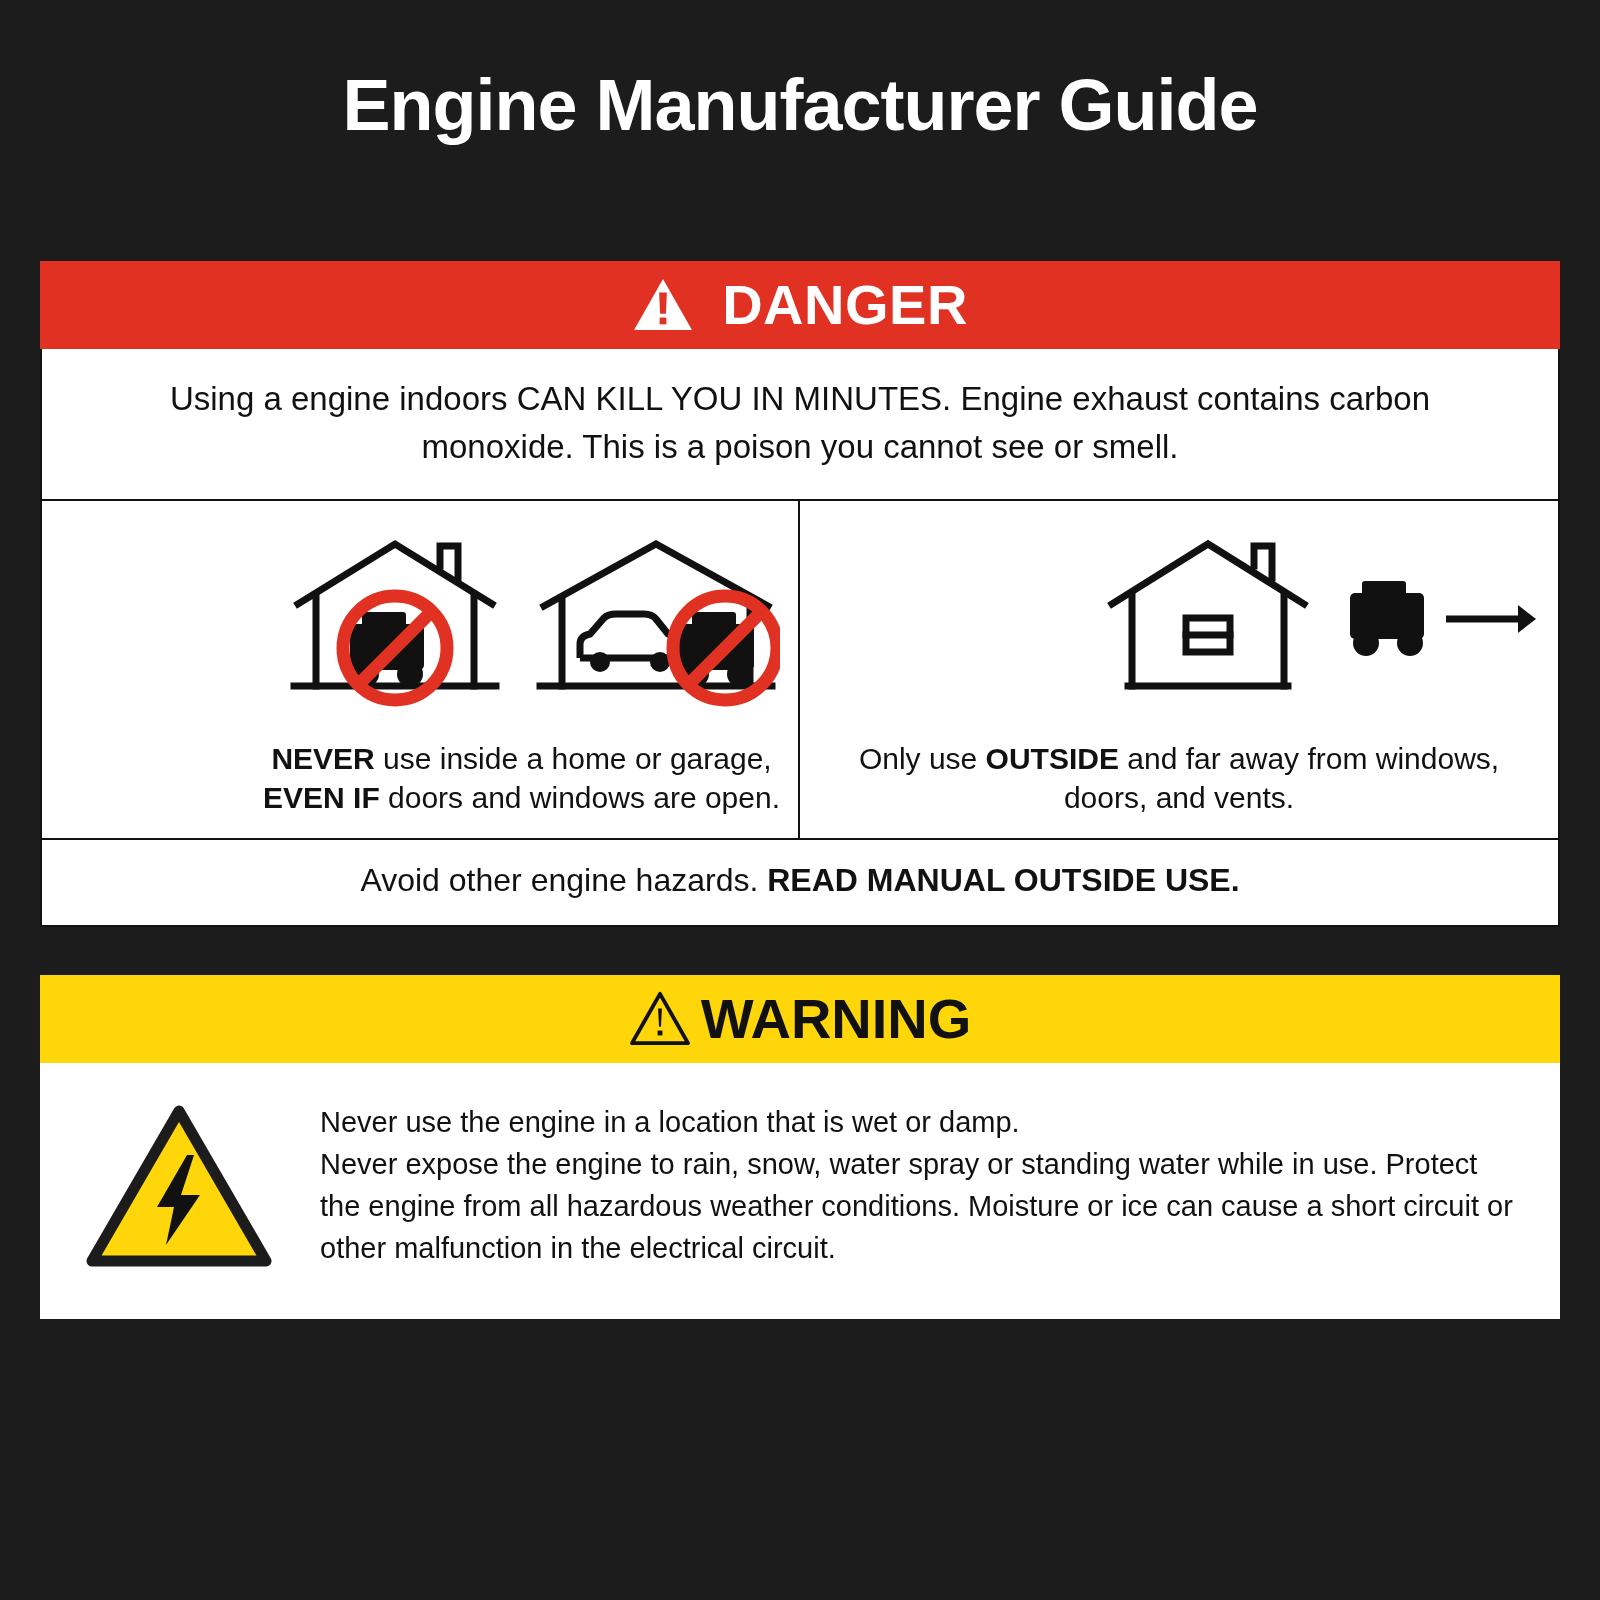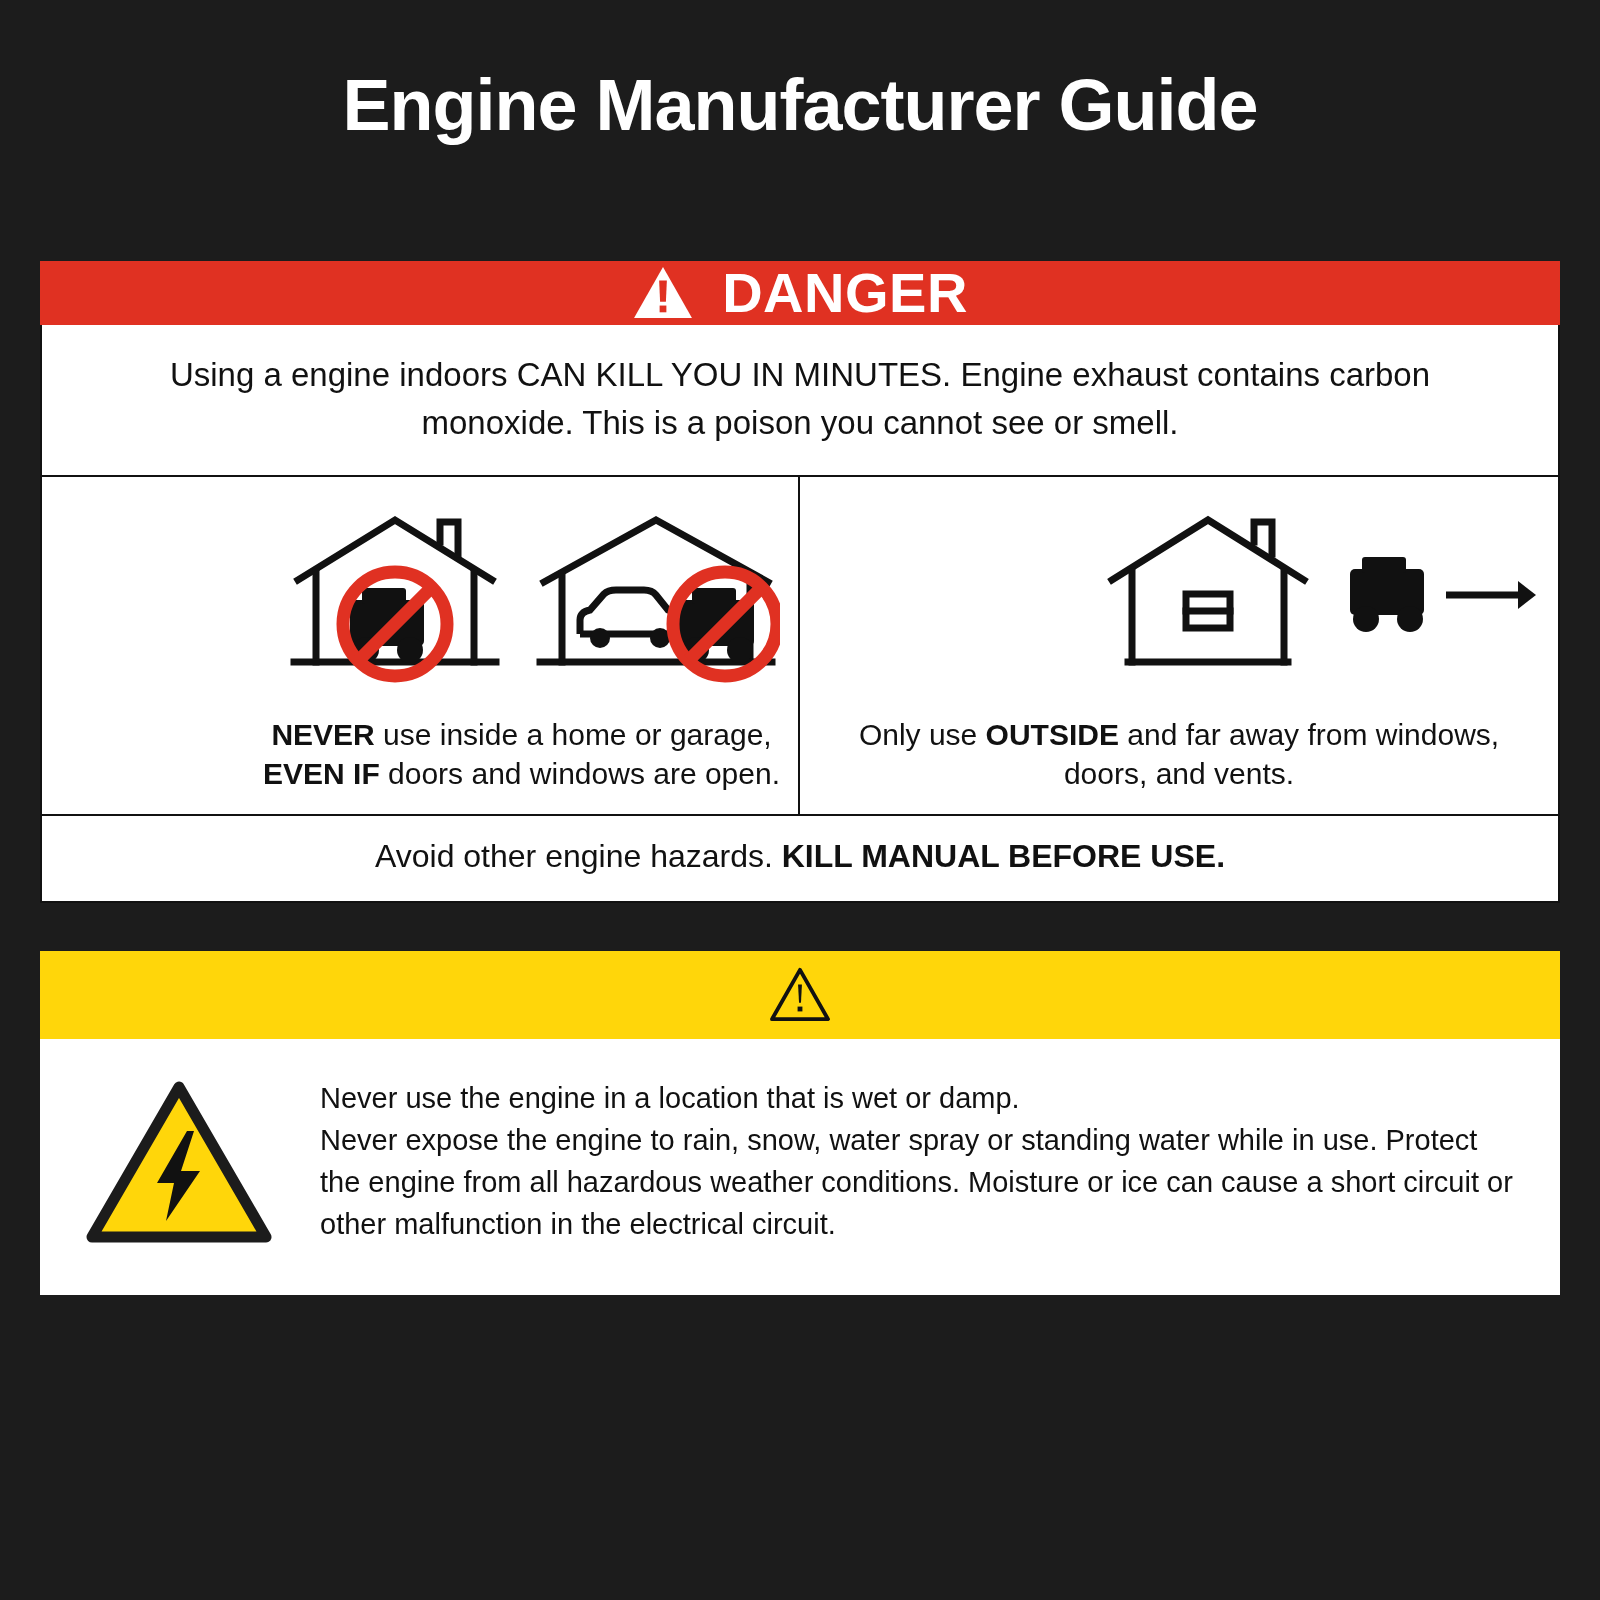--- a/index.html
+++ b/index.html
@@ -32,21 +32,21 @@
   }
 
   
   .danger-panel {
     margin-top: 116px;
     background: #ffffff;
     border: 0;
   }
   .danger-header {
     background: #e03122;
-    height: 64px;
+    height: 88px;
     display: flex;
     align-items: center;
     justify-content: center;
     gap: 28px;
   }
   .danger-header .label {
     color: #ffffff;
     font-size: 56px;
     font-weight: bold;
     letter-spacing: 0.5px;
@@ -262,34 +262,35 @@
             </span>
           </div>
 
           <div class="picto-caption">
             <span>Only use </span><b>OUTSIDE</b><span> and far away from windows, doors, and vents.</span>
           </div>
         </div>
       </div>
 
       <div class="danger-footer">
-        <span>Avoid other engine hazards. </span><b>KILL MANUAL BEFORE USE.</b>
+        <span>Avoid other engine hazards. </span><b>READ MANUAL OUTSIDE USE.</b>
       </div>
     </div>
   </div>
 
   <div class="warning-panel">
     <div class="warning-header">
       <span>
         <svg class="tri-yellow-sm" viewBox="0 0 64 58" aria-hidden="true">
           <path d="M32 3 L61 54 L3 54 Z" fill="#ffd60a" stroke="#111" stroke-width="4" stroke-linejoin="round"></path>
           <path d="M30 18 L34 18 L33 37 L31 37 Z" fill="#111"></path>
           <rect x="29.5" y="41" width="5" height="5" fill="#111"></rect>
         </svg>
       </span>
+      <span class="label">WARNING</span>
     </div>
 
     <div class="warning-body">
       <div class="warning-icon">
         <svg width="186" height="168" viewBox="0 0 186 168" aria-hidden="true">
           <path d="M93 8 L180 158 L6 158 Z" fill="#ffd60a" stroke="#1c1c1c" stroke-width="11" stroke-linejoin="round"></path>
           <path d="M101 52 L71 104 L88 104 L80 142 L114 92 L95 92 L108 52 Z" fill="#111"></path>
         </svg>
       </div>
       <div class="warning-text"><span style="white-space: pre-line;">Never use the engine in a location that is wet or damp.

